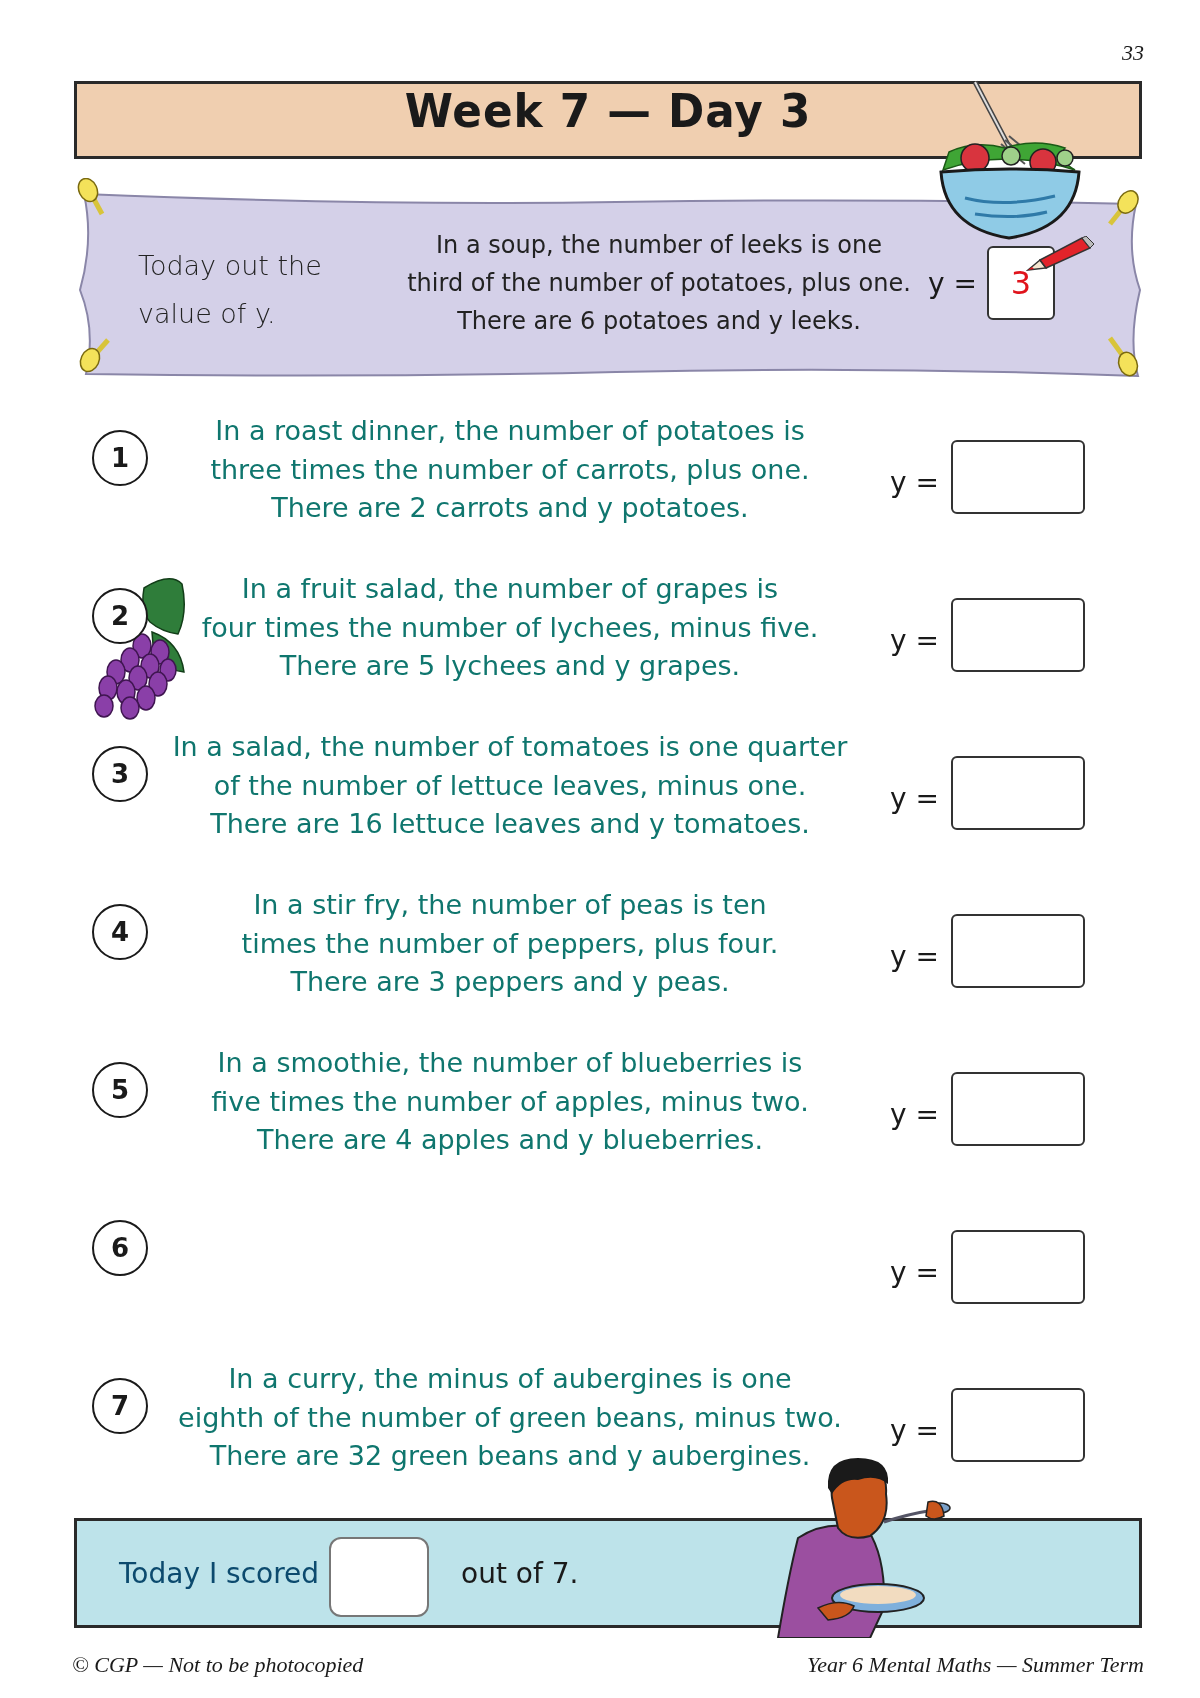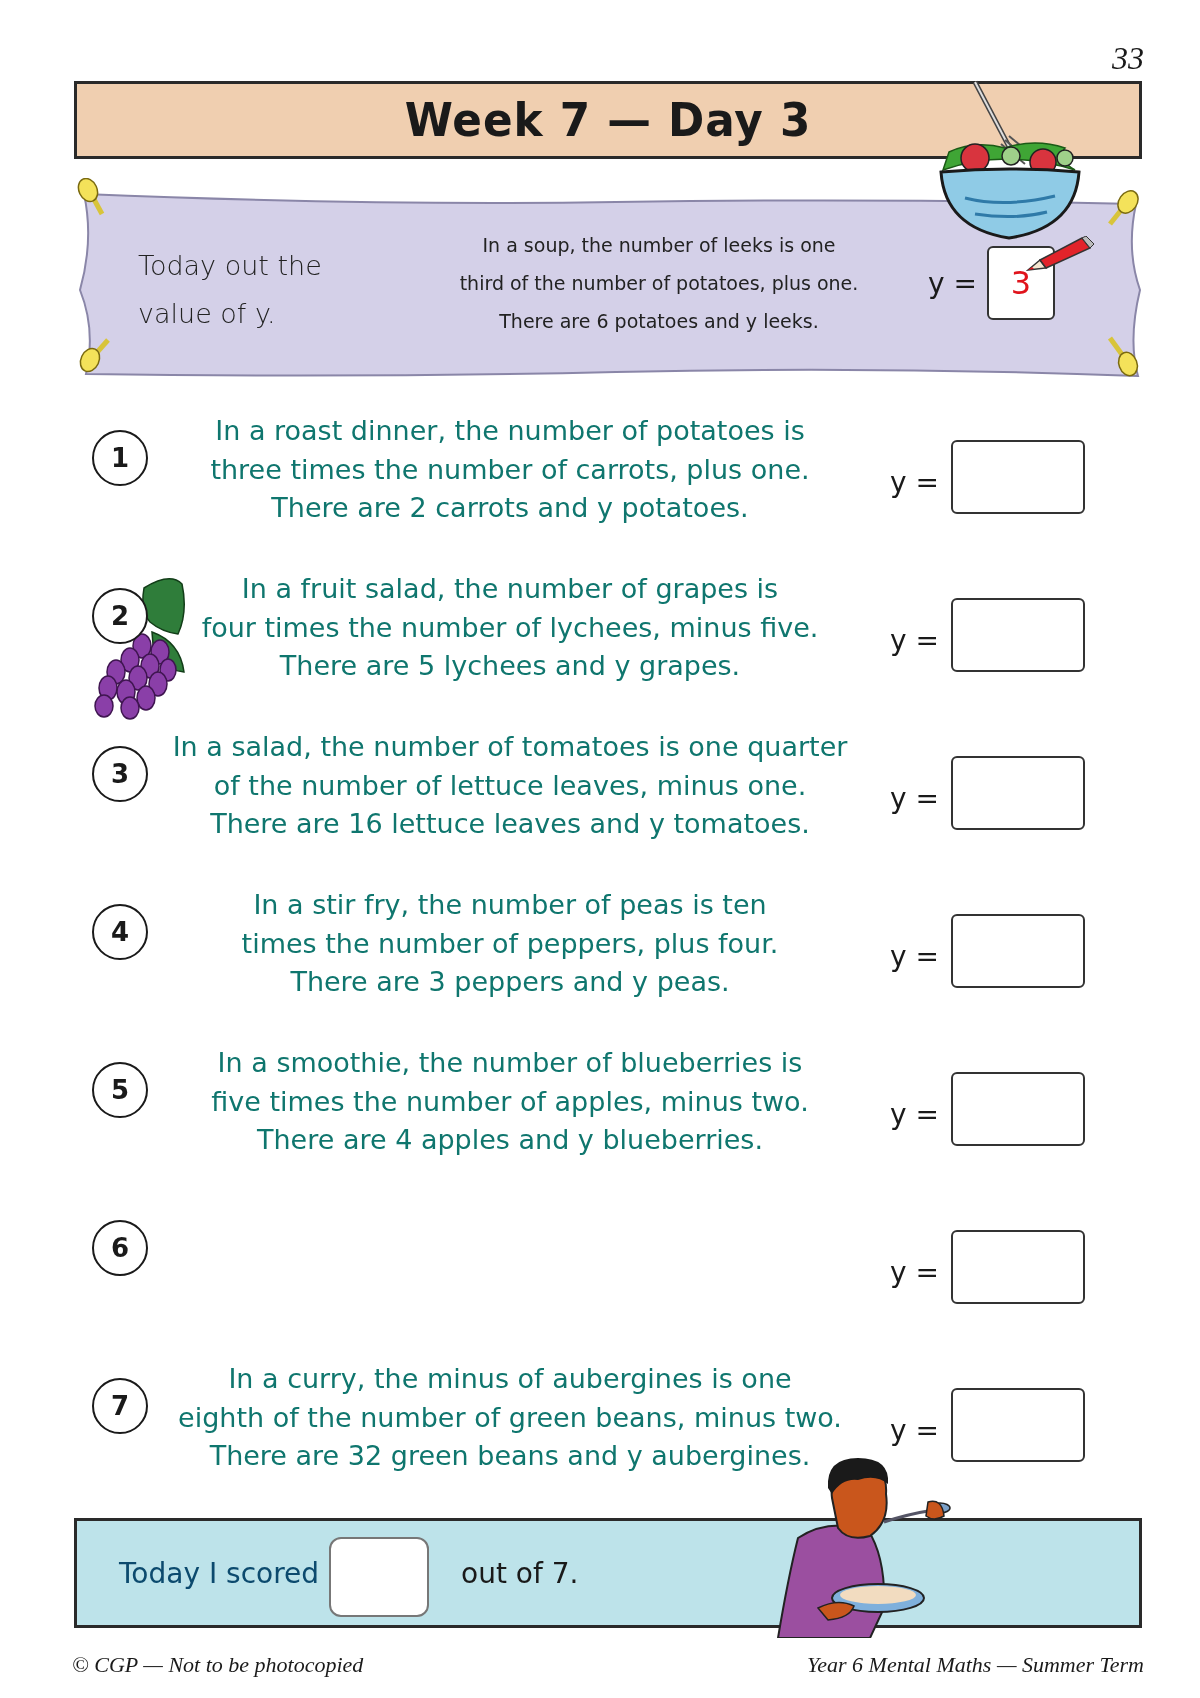--- a/index.html
+++ b/index.html
@@ -3,43 +3,43 @@
 <meta charset="utf-8">
 <style>
   html, body { margin: 0; padding: 0; }
   body {
     width: 1200px; height: 1698px; background: #ffffff;
     position: relative; overflow: hidden;
     font-family: "DejaVu Sans", sans-serif; color: #1a1a1a;
   }
   .page-number {
     position: absolute; right: 56px; top: 40px;
-    font-family: "Liberation Serif", serif; font-style: italic; font-size: 32px; margin-left: 36px;
+    font-family: "Liberation Serif", serif; font-style: italic; font-size: 22px; margin-left: 36px;
   }
   .title-bar {
     position: absolute; left: 74px; top: 81px; width: 1068px; height: 78px;
     background: #f0cfb0; border: 3px solid #2a2a2a; box-sizing: border-box;
-    display: flex; align-items: center; justify-content: center;
+    display: flex; justify-content: center;
   }
   .title-bar h1 {
     margin: 0; font-family: "DejaVu Sans", sans-serif; font-weight: bold;
     font-size: 46px; letter-spacing: 1px; color: #1a1a1a;
     transform: scaleX(0.95);
   }
   .example-banner {
     position: absolute; left: 76px; top: 190px; width: 1066px; height: 190px;
   }
   .example-banner svg.banner-bg { position: absolute; left: 0; top: 0; }
   .example-instr {
     position: absolute; left: 62px; top: 52px; font-size: 27px; line-height: 48px;
     font-family: "DejaVu Sans", sans-serif; font-weight: 300; color: #222;
   }
   .example-text {
     position: absolute; left: 258px; top: 36px; width: 650px; text-align: center;
-    font-size: 19px; line-height: 38px; color: #222;
+    font-size: 24px; line-height: 38px; color: #222;
   }
   .example-answer {
     position: absolute; left: 852px; top: 56px; display: flex; align-items: center; gap: 10px;
     font-size: 28px;
   }
   .example-box {
     width: 64px; height: 70px; background: #fff; border: 2px solid #333; border-radius: 6px;
     display: flex; align-items: center; justify-content: center;
     color: #e0141c; font-size: 32px;
   }

